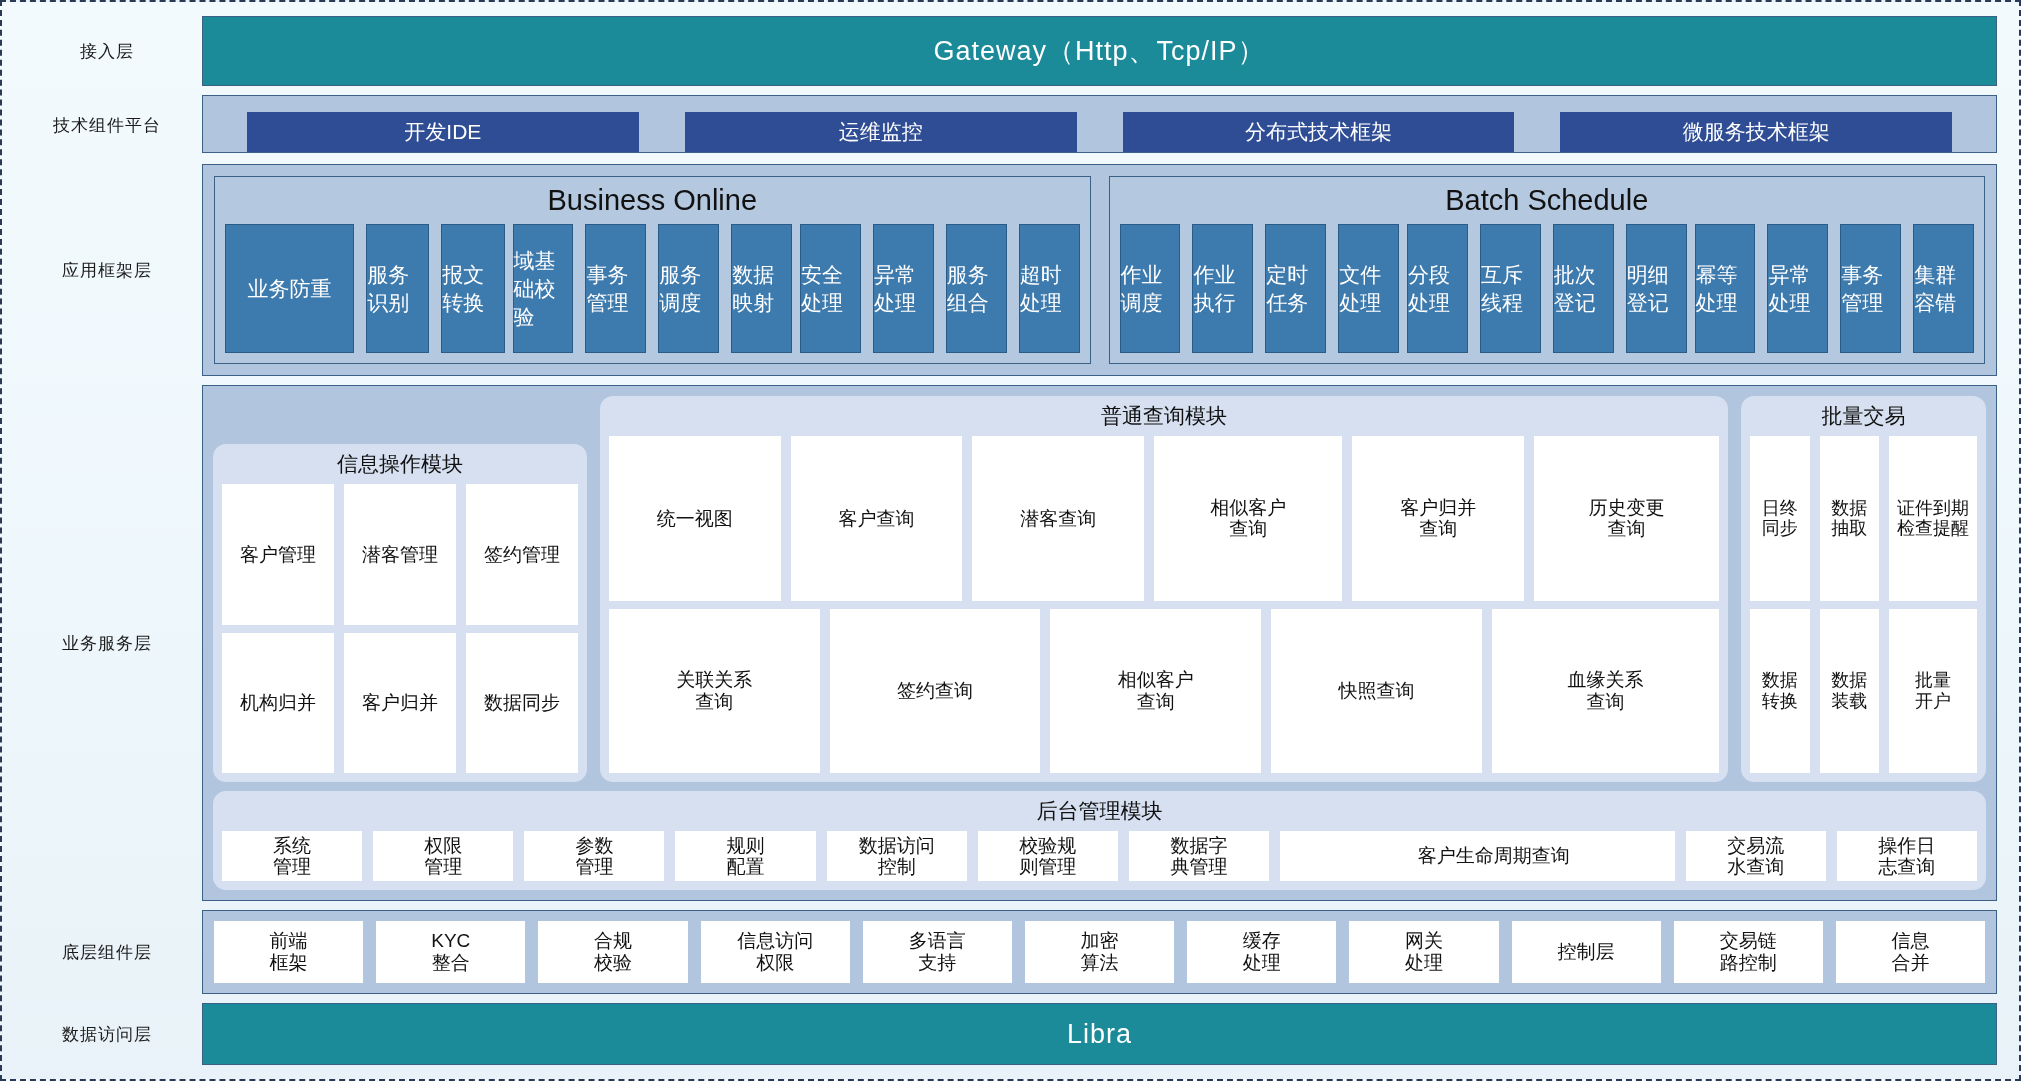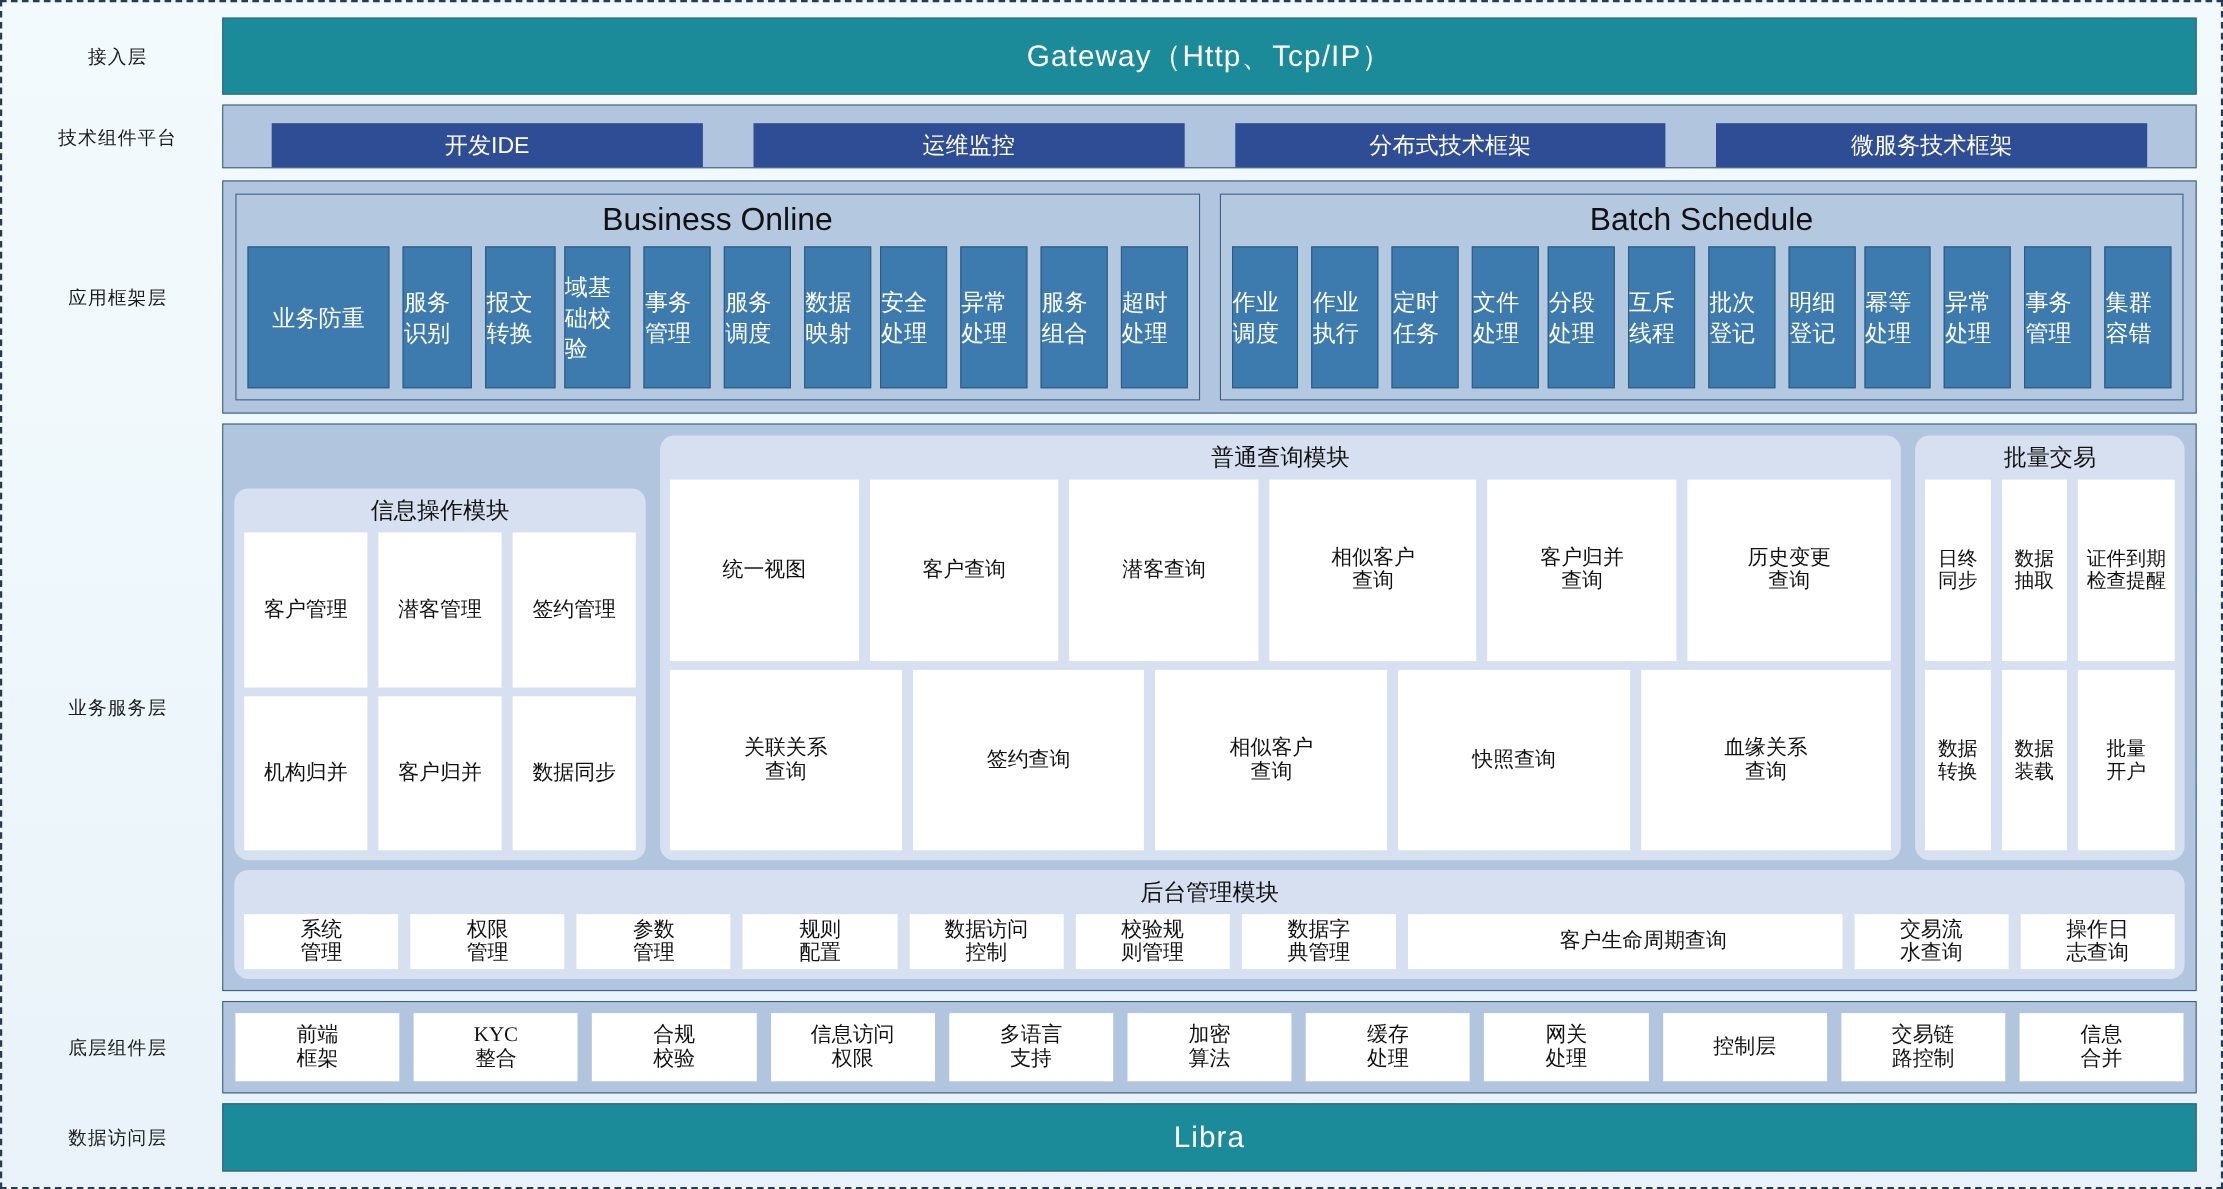--- a/index.html
+++ b/index.html
@@ -113,21 +113,21 @@
   }
   .compcell{
     flex:1;background:#ffffff;
     display:flex;align-items:center;justify-content:center;
     text-align:center;color:#111;font-size:19px;line-height:1.15;
     padding:2px;box-sizing:border-box;
   }
 
   .r-app{flex:0 0 212px;}
   .r-biz{flex:1;}
-  .r-comp{flex:0 0 84px;font-family:Liberation Serif, serif;}
+  .r-comp{flex:0 0 84px;}
 </style>
 </head>
 <body>
 
 <div class="canvas">
   <div class="rows">
 
     <div class="row r-gateway">
       <div class="rowlabel">接入层</div>
       <div class="rowbody">

